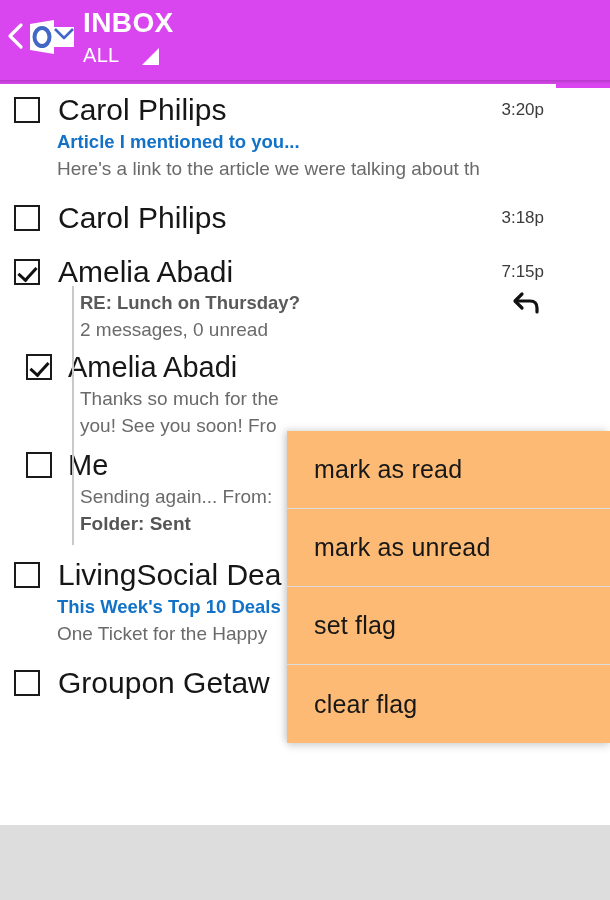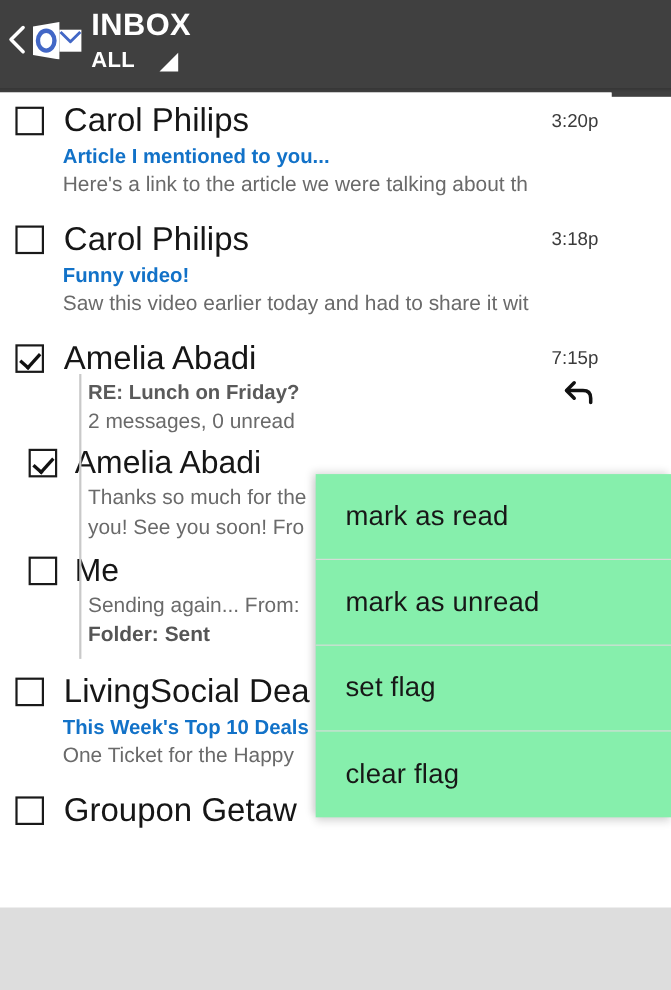--- a/index.html
+++ b/index.html
@@ -16,21 +16,21 @@
     position: relative;
     -webkit-font-smoothing: antialiased;
   }
 
   
   .header {
     position: absolute;
     top: 0; left: 0;
     width: 610px;
     height: 88px;
-    background: #404040;
+    background: #d946ef;
     overflow: hidden;
   }
 
   .back-chevron {
     position: absolute;
     left: 6px;
     top: 22px;
     width: 20px;
     height: 28px;
     cursor: pointer;
@@ -63,21 +63,21 @@
   .subtitle-row {
     display: flex;
     align-items: flex-end;
     margin-top: 2px;
     cursor: pointer;
     width: 150px;
   }
 
   .title-sub {
     font-size: 20px;
-    font-weight: 700;
+    font-weight: 400;
     color: #ffffff;
     line-height: 26px;
     letter-spacing: 0.3px;
   }
 
   .dropdown-tri {
     width: 0; height: 0;
     border-left: 17px solid transparent;
     border-bottom: 17px solid #ffffff;
     margin-left: 22px;
@@ -219,21 +219,21 @@
     padding-left: 80px;
     padding-right: 6px;
   }
 
   
   .ctx-menu {
     position: absolute;
     left: 287px;
     top: 431px;
     width: 323px;
-    background: #86efac;
+    background: #fdba74;
     z-index: 20;
     box-shadow: -3px -2px 7px rgba(0,0,0,0.13), 0 4px 7px rgba(0,0,0,0.13);
   }
   .ctx-item {
     height: 78px;
     display: flex;
     align-items: center;
     padding-left: 27px;
     font-size: 25px;
     color: #171717;
@@ -311,43 +311,39 @@
       <div class="preview">Here's a link to the article we were talking about th</div>
     </div>
   </div>
 
   <div class="msg-row">
     <div class="row-head">
       <div class="chk"></div>
       <div class="sender">Carol Philips</div>
       <div class="time">3:18p</div>
     </div>
-    <div class="row-body">
-      <div class="subject">Funny video!</div>
-      <div class="preview">Saw this video earlier today and had to share it wit</div>
-    </div>
   </div>
 
   <div class="msg-row thread">
     <div class="thread-line"></div>
 
     <div class="thread-head">
       <div class="row-head">
         <div class="chk checked"></div>
         <div class="sender">Amelia Abadi</div>
         <div class="time">7:15p</div>
       </div>
       <div class="reply-icon">
         <svg width="30" height="26" viewBox="0 0 30 26">
           <path d="M10 4 L3 11 L10 18" fill="none" stroke="#111" stroke-width="3.2" stroke-linecap="round" stroke-linejoin="round"></path>
           <path d="M3.5 11 L18 11 Q25 11 25 18 L25 22" fill="none" stroke="#111" stroke-width="3.2" stroke-linecap="round"></path>
         </svg>
       </div>
       <div class="thread-meta">
-        <div class="subject gray">RE: Lunch on Friday?</div>
+        <div class="subject gray">RE: Lunch on Thursday?</div>
         <div class="preview">2 messages, 0 unread</div>
       </div>
     </div>
 
     <div class="sub-msg">
       <div class="sub-head">
         <div class="chk checked"></div>
         <div class="sender">Amelia Abadi</div>
       </div>
       <div class="sub-body">

